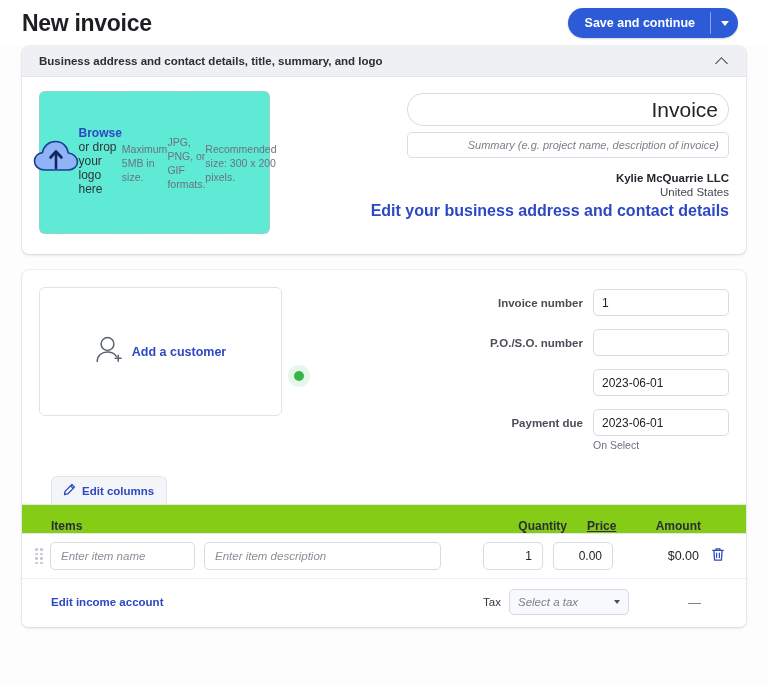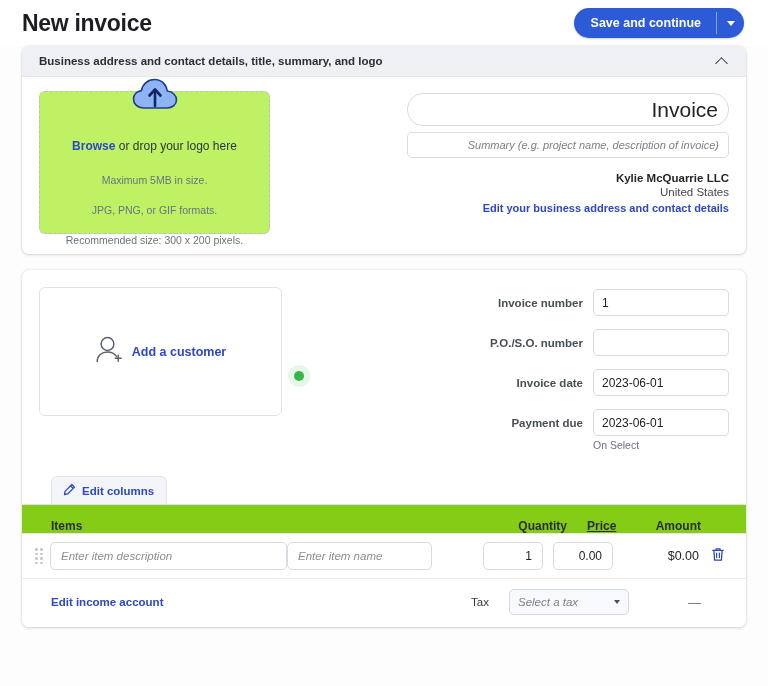--- a/index.html
+++ b/index.html
@@ -9,21 +9,21 @@
     font-family: "Liberation Sans", sans-serif;
     color: #1b1d21;
     overflow: hidden;
   }
   .page { position: relative; width: 768px; height: 686px; background: #fdfdfd; }
 
   
   .topbar {
     height: 46px;
     display: flex; align-items: center; justify-content: space-between;
-    padding: 0 24px 0 22px;
+    padding: 0 30px 0 22px;
     background: #ffffff;
   }
   .page-title {
     font-size: 23px; font-weight: 700; letter-spacing: -0.3px;
     color: #1c1e22;
   }
   .save-group {
     display: flex; align-items: stretch;
     background: #2d5bd7;
     border-radius: 18px;
@@ -80,25 +80,24 @@
     transform: rotate(45deg);
   }
 
   
   .hdr-body { display: flex; padding: 14px 17px 20px 17px; gap: 16px; }
 
   .dropzone {
     width: 231px; height: 143px;
     border: 1.5px dashed #b9c0cb;
     border-radius: 6px;
-    display: flex; flex-direction: column;
+    display: flex; flex-direction: row;
     align-items: center; justify-content: center;
-    background: #bef264;
+    background: #5eead4;
     cursor: pointer;
-    gap: 16px;
   }
   .cloud-icon { margin-bottom: 9px; }
   .dz-line1 { font-size: 12px; color: #30343b; margin-bottom: 4px; }
   .dz-line1 .browse { color: #2d48c4; font-weight: 700; }
   .dz-sub { font-size: 10.5px; color: #6b7280; line-height: 14px; }
 
   .hdr-right { flex: 1; display: flex; flex-direction: column; align-items: flex-end; padding-top: 2px; }
   .title-input {
     width: 322px; height: 33px;
     border: 1px solid #d7dbe2; border-radius: 16px;
@@ -117,21 +116,21 @@
     text-align: right;
     font-size: 11px; font-style: italic; color: #6c717a;
     padding: 0 9px;
     font-family: inherit;
     outline: none;
   }
   .summary-input::placeholder { color: #7c8189; font-style: italic; }
   .biz-block { margin-top: 14px; text-align: right; }
   .biz-name { font-size: 11.5px; font-weight: 700; color: #22252b; }
   .biz-country { font-size: 11.5px; color: #454950; margin-top: 2px; }
-  .biz-edit { font-size: 11px; font-weight: 700; color: #2d48c4; margin-top: 4px; cursor: pointer; }
+  .biz-edit { font-size: 16px; font-weight: 700; color: #2d48c4; margin-top: 4px; cursor: pointer; }
 
   
   .detail-body { display: flex; padding: 17px 17px 6px 17px; gap: 10px; }
   .cust-wrap { position: relative; }
   .cust-box {
     width: 243px; height: 129px;
     border: 1px solid #dfe3e9; border-radius: 6px;
     display: flex; align-items: center; justify-content: center;
     gap: 7px; background: #fff; cursor: pointer;
   }
@@ -237,21 +236,21 @@
     background: #fff;
   }
   .edit-income { font-size: 11.5px; font-weight: 700; color: #2d48c4; cursor: pointer; }
   .foot-spacer { flex: 1; }
   .tax-label { font-size: 11.5px; color: #33373e; margin-right: 8px; }
   .tax-select {
     width: 120px; height: 26px;
     border: 1px solid #d3d8e4; border-radius: 5px;
     background: #f8f9fc;
     display: flex; align-items: center; justify-content: space-between;
-    padding: 0 8px; cursor: pointer; margin-left: 12px;
+    padding: 0 8px; cursor: pointer;
   }
   .tax-select span { font-size: 11.5px; font-style: italic; color: #7c8189; }
   .tax-select .tri {
     width: 0; height: 0;
     border-left: 3.5px solid transparent;
     border-right: 3.5px solid transparent;
     border-top: 4.5px solid #4b5160;
   }
   .dash-cell { width: 100px; text-align: right; padding-right: 28px; font-size: 13px; color: #6b7280; }
 </style>
@@ -336,21 +335,20 @@
         </div>
 
         <div class="frow">
           <div class="flabel">P.O./S.O. number</div>
           <div class="fctl">
             <input class="fin" value="" style="">
           </div>
         </div>
 
         <div class="frow">
-          <div class="flabel">Invoice date</div>
           <div class="fctl">
             <div class="date-wrap">
               <input value="2023-06-01" style="">
 
             </div>
           </div>
         </div>
 
         <div class="frow">
           <div class="flabel">Payment due</div>
@@ -389,22 +387,22 @@
       <div class="drag-handle">
         <i></i>
           <i></i>
           <i></i>
           <i></i>
           <i></i>
           <i></i>
           <i></i>
           <i></i>
       </div>
+      <input class="txtin in-name" placeholder="Enter item name" style="">
       <input class="txtin in-desc" placeholder="Enter item description" style="">
-      <input class="txtin in-name" placeholder="Enter item name" style="">
       <div style="flex:1"></div>
       <input class="numin in-qty" value="1" style="">
       <div style="width:10px"></div>
       <input class="numin in-price" value="0.00" style="">
       <div class="amt-cell">$0.00</div>
       <button class="trash-btn">
         <span>
           <svg width="14" height="15" viewBox="0 0 14 15">
             <path d="M1.8 3.4 L12.2 3.4" stroke="#2d48c4" stroke-width="1.3" stroke-linecap="round"></path>
             <path d="M5 3.4 L5 1.8 L9 1.8 L9 3.4" fill="none" stroke="#2d48c4" stroke-width="1.3" stroke-linejoin="round"></path>

